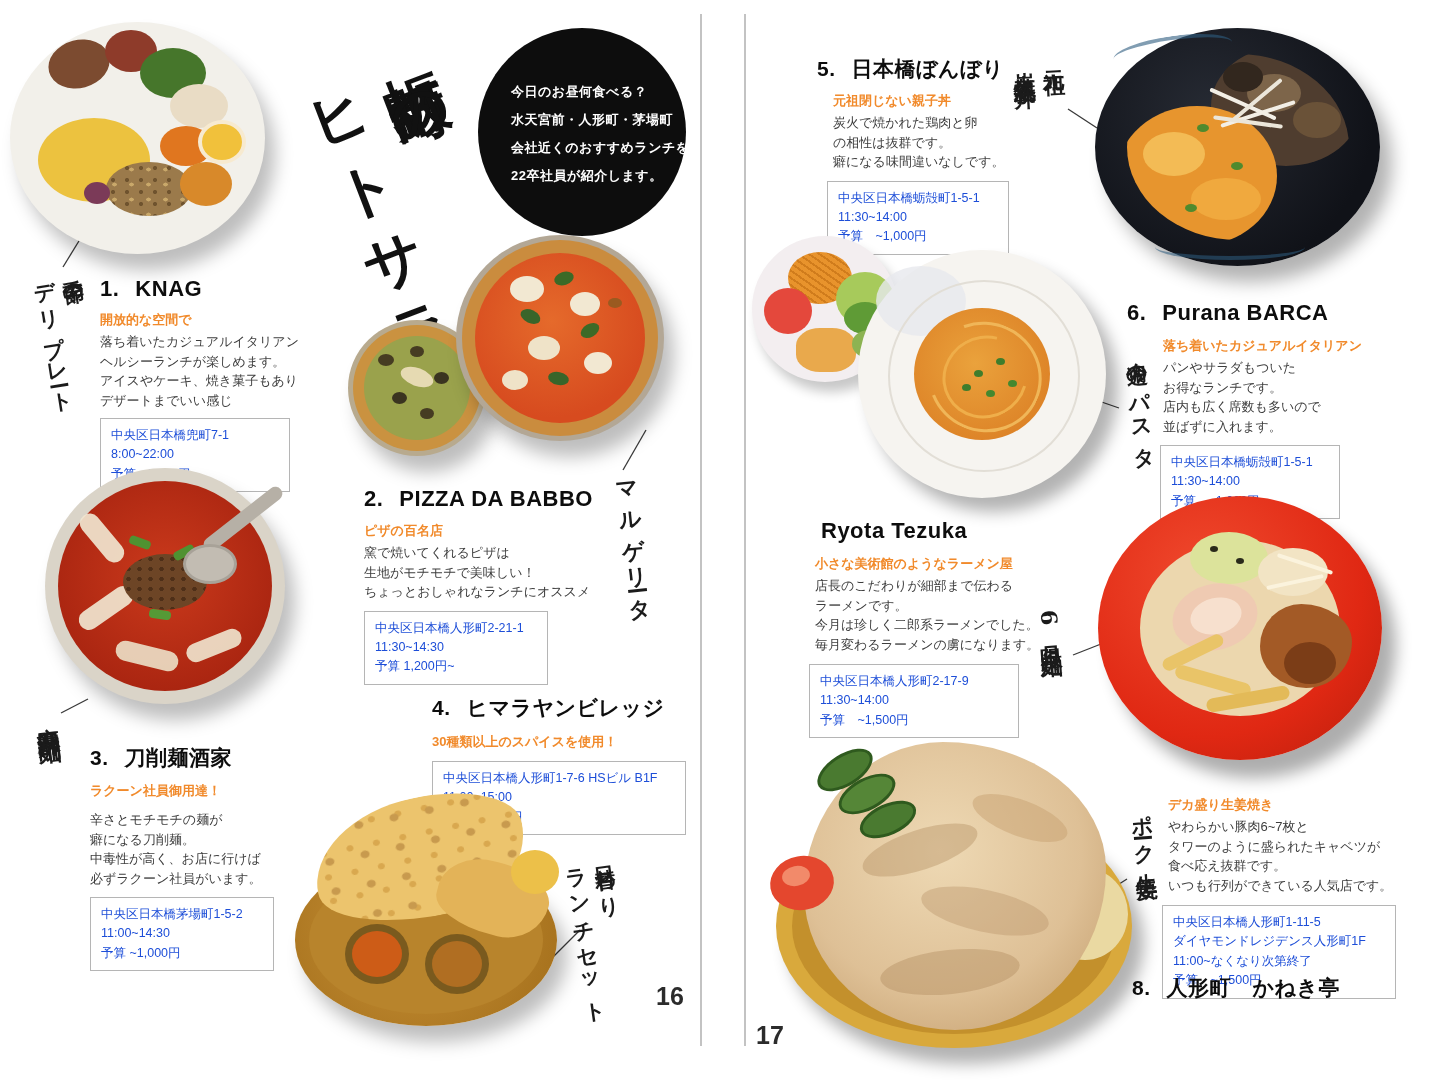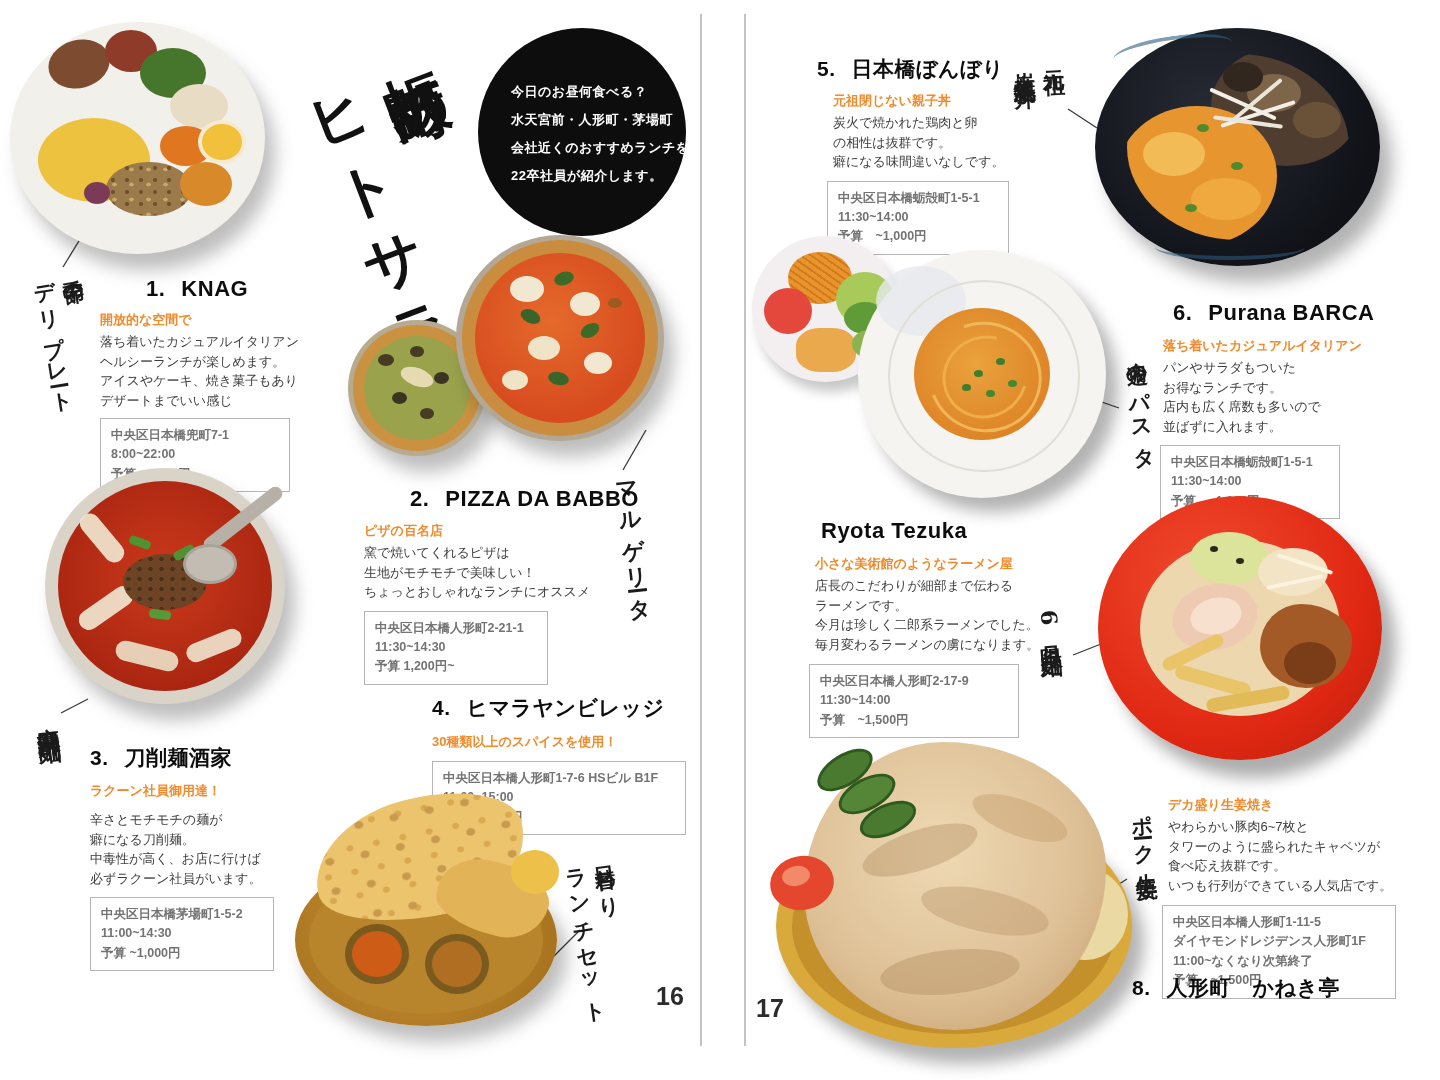--- a/index.html
+++ b/index.html
@@ -6,26 +6,26 @@
   body{
     width:1440px;height:1080px;position:relative;overflow:hidden;
     background:#ffffff;
     font-family:"Liberation Sans",sans-serif;
     -webkit-font-smoothing:antialiased;
   }
   .abs{position:absolute;}
   
   .heading{font-size:21px;font-weight:800;color:#0d0d0d;letter-spacing:.5px;white-space:nowrap;}
   .heading .num{margin-right:16px;}
-  .heading.en{font-size:22px;margin-left:46px;}
+  .heading.en{font-size:22px;}
   .tagline{font-size:13px;font-weight:700;color:#F18A2B;white-space:nowrap;}
   .desc{font-size:13px;line-height:1.5;color:#3d3d3d;font-weight:500;white-space:nowrap;}
   .infobox{
     border:1px solid #b5b5b5;background:#fff;padding:7px 10px;
-    font-size:12.5px;line-height:1.55;color:#737373;font-weight:700;white-space:nowrap;
+    font-size:12.5px;line-height:1.55;color:#1d4ed8;font-weight:400;white-space:nowrap;
   }
   
   .vlabel{
     writing-mode:vertical-rl;
     font-family:"DejaVu Serif",serif;
     font-weight:600;color:#1b1b1b;
     line-height:1.35;letter-spacing:3px;white-space:nowrap;
   }
   .title-cal{
     writing-mode:vertical-rl;
@@ -46,21 +46,21 @@
   
   .spine-line{position:absolute;width:2px;background:#c3c3c3;top:14px;height:1032px;}
   .pagenum{position:absolute;font-size:25px;font-weight:700;color:#2b2b2b;}
 </style>
 </head>
 <body>
 
 <div class="spine-line" style="left:700px;"></div>
 <div class="spine-line" style="left:744px;"></div>
 <div class="pagenum" style="left:656px;top:982px;">16</div>
-<div class="pagenum" style="left:756px;top:994px;">17</div>
+<div class="pagenum" style="left:756px;top:1021px;">17</div>
 
 <svg class="abs" style="left:0;top:0;" width="1440" height="1080">
   <line x1="82" y1="236" x2="63" y2="267" stroke="#3a3a3a" stroke-width="1.3"></line>
   <line x1="646" y1="430" x2="623" y2="470" stroke="#3a3a3a" stroke-width="1.3"></line>
   <line x1="88" y1="699" x2="61" y2="713" stroke="#3a3a3a" stroke-width="1.3"></line>
   <line x1="580" y1="930" x2="553" y2="957" stroke="#3a3a3a" stroke-width="1.3"></line>
   <line x1="1068" y1="109" x2="1097" y2="128" stroke="#3a3a3a" stroke-width="1.3"></line>
   <line x1="1090" y1="398" x2="1119" y2="408" stroke="#3a3a3a" stroke-width="1.3"></line>
   <line x1="1073" y1="655" x2="1101" y2="644" stroke="#3a3a3a" stroke-width="1.3"></line>
   <line x1="1113" y1="888" x2="1127" y2="879" stroke="#3a3a3a" stroke-width="1.3"></line>

